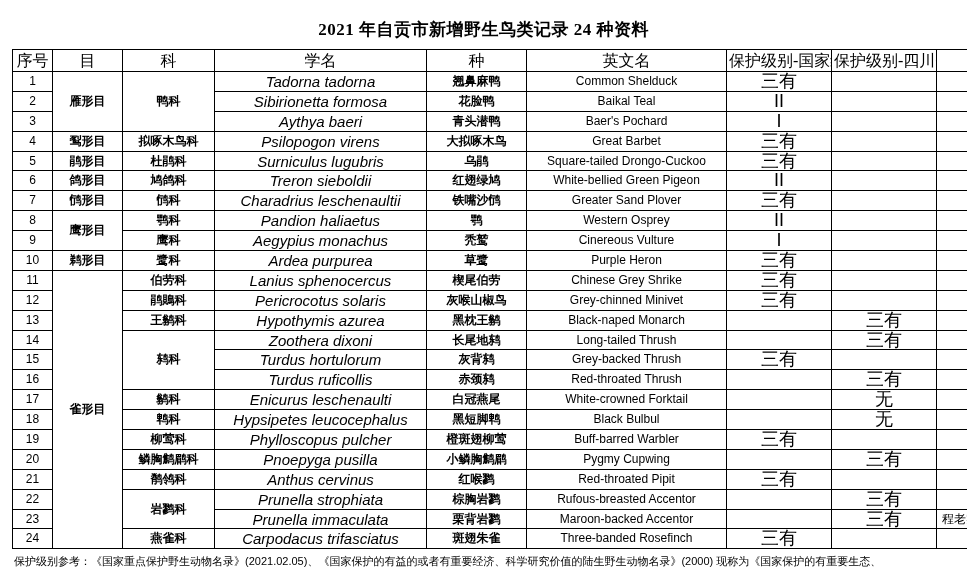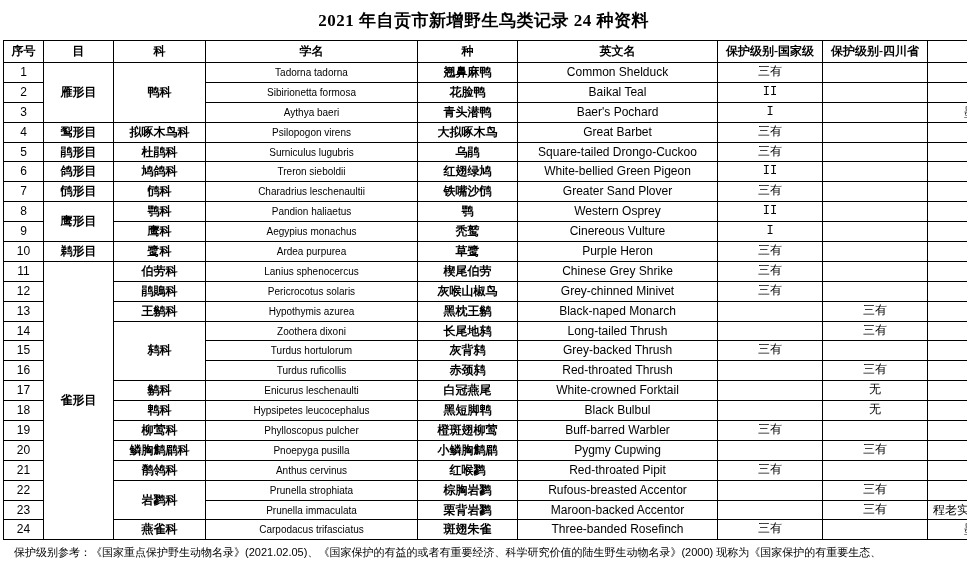--- a/index.html
+++ b/index.html
@@ -12,21 +12,21 @@
     height: 572px;
     font-family: "Liberation Serif", "DejaVu Serif", serif;
     color: #000000;
     overflow: hidden;
   }
   .page {
     width: 967px;
     height: 572px;
     position: relative;
     box-sizing: border-box;
-    padding: 3px;
+    padding: 12px;
   }
   .doc-title {
     text-align: center;
     font-family: "Liberation Serif", "DejaVu Serif", serif;
     font-weight: bold;
     font-size: 17px;
     letter-spacing: 0.5px;
     padding-top: 8px;
     padding-bottom: 9px;
     line-height: 20px;
@@ -44,45 +44,46 @@
     vertical-align: middle;
     padding: 0 2px;
     height: 18.9px;
     line-height: 15px;
     font-size: 12px;
     font-family: "Liberation Sans", "DejaVu Sans", sans-serif;
     overflow: hidden;
     white-space: nowrap;
   }
   table.bird-table thead th {
-    font-weight: bold;
+    font-weight: normal;
     font-family: "Liberation Serif", "DejaVu Serif", serif;
-    font-size: 12px;
+    font-size: 16px;
     height: 21px;
   }
   table.bird-table tbody td.sci {
-    font-family: "Liberation Sans", "DejaVu Sans", sans-serif;
-    font-size: 10px;
+    font-style: italic;
+    font-family: "Liberation Sans", "DejaVu Sans", sans-serif;
+    font-size: 15px;
     margin-left: 19px;
   }
   table.bird-table tbody td.cn {
     font-family: "Liberation Sans", "DejaVu Sans", sans-serif;
     font-size: 12px;
     font-weight: bold;
   }
   table.bird-table tbody td.num {
     font-size: 12px;
   }
   table.bird-table tbody td.eng {
     font-family: Liberation Sans, sans-serif;
     font-size: 12px;
   }
   table.bird-table tbody td.lvl {
-    font-family: Liberation Mono, monospace;
-    font-size: 12px;
+    font-family: Liberation Sans, sans-serif;
+    font-size: 18px;
   }
   table.bird-table tbody td.finder {
     font-family: "Liberation Sans", "DejaVu Sans", sans-serif;
     font-size: 12px;
   }
   .col-no      { width: 40px; }
   .col-order   { width: 70px; }
   .col-family  { width: 92px; }
   .col-sci     { width: 212px; }
   .col-species { width: 100px; }

